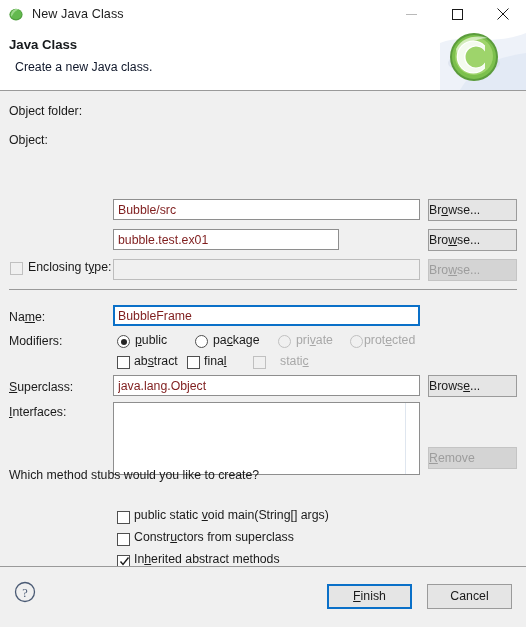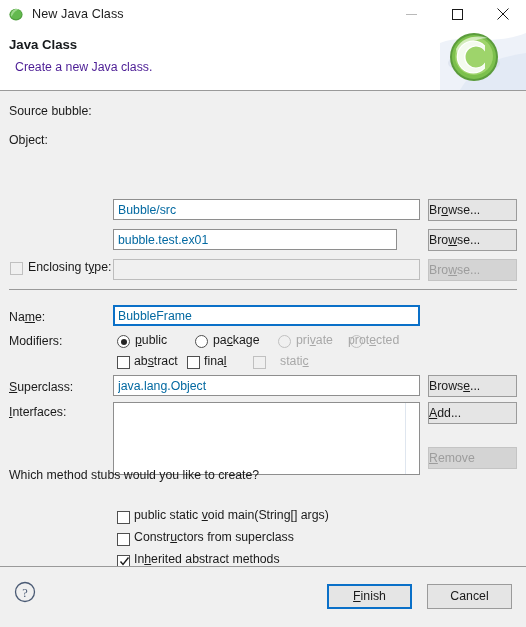--- a/index.html
+++ b/index.html
@@ -78,21 +78,21 @@
     top: 9px;
     font-size: 13.2px;
     font-weight: bold;
     color: #16191c;
   }
   .header-sub {
     position: absolute;
     left: 15px;
     top: 32px;
     font-size: 12.3px;
-    color: #4c1d95;
+    color: #0f172a;
   }
   .header-art {
     position: absolute;
     right: 0;
     top: -1px;
     width: 86px;
     height: 63px;
   }
 
   
@@ -111,21 +111,21 @@
   }
 
   .tfield {
     position: absolute;
     height: 21px;
     box-sizing: border-box;
     background: #ffffff;
     border: 1px solid #8e8e8e;
     font-family: "Liberation Sans", sans-serif;
     font-size: 12.3px;
-    color: #0369a1;
+    color: #7f1d1d;
     padding: 0 0 0 4px;
     line-height: 19px;
     outline: none;
   }
   .tfield.focused {
     border: 2px solid #0a70c8;
     padding-left: 3px;
     line-height: 17px;
   }
   .tfield.disabled {
@@ -327,26 +327,26 @@
         <path d="M16 22 C21 12 34 7 48 11 C35 12 23 17 17 27 Z" fill="#ffffff" opacity="0.55"></path>
         <path d="M34 14 A16 16 0 1 0 34 46 A16 16 0 1 1 34 14 Z" fill="#ffffff" opacity="0.15"></path>
         <path d="M45 18.5 A16.5 16.5 0 1 0 45 41.5 L45 35.5 A10.5 10.5 0 1 1 45 24.5 Z" fill="#ffffff"></path>
         <path d="M45 19.8 A15.5 15.5 0 1 0 45 40.2 L45 36.5 A11.5 11.5 0 1 1 45 23.5 Z" fill="#f4fbef"></path>
       </svg>
     </div>
   </div>
 
   <div class="body">
 
-    <div class="lbl" style="top:13px;"><span>Source bubble:</span></div>
+    <div class="lbl" style="top:13px;"><span>Object folder:</span></div>
     <input class="tfield" style="left: 113px; top: 108px; width: 307px;" type="text" value="Bubble/src">
     <button class="btn" style="left:428px; top:108px; width:89px;">Br<span class="mn">o</span>wse...</button>
 
     <div class="lbl" style="top:42px;"><span>Object:</span></div>
-    <input class="tfield" style="left: 113px; top: 138px; width: 284px;" type="text" value="bubble.test.ex01">
+    <input class="tfield" style="left: 113px; top: 138px; width: 226px;" type="text" value="bubble.test.ex01">
     <button class="btn" style="left:428px; top:138px; width:89px;">Bro<span class="mn">w</span>se...</button>
 
     <div class="cbox disabled" style="left:10px; top:171px;"></div>
     <div class="optlabel" style="left:28px; top:169px;">Enclosing t<span class="mn">y</span>pe:</div>
     <input class="tfield disabled" style="left: 113px; top: 168px; width: 307px;" type="text" disabled="" value="">
     <button class="btn disabled" style="left:428px; top:168px; width:89px;">Bro<span class="mn">w</span>se...</button>
 
     <div class="sep" style="top:198px;"></div>
 
     <div class="lbl" style="top:219px;">Na<span class="mn">m</span>e:</div>
@@ -359,40 +359,39 @@
       </div>
     <div class="optlabel" style="left:135px; top:242px;"><span class="mn">p</span>ublic</div>
 
     <div class="radio" style="left:195px; top:244px;"></div>
     <div class="optlabel" style="left:213px; top:242px;">pa<span class="mn">c</span>kage</div>
 
     <div class="radio disabled" style="left:278px; top:244px;"></div>
     <div class="optlabel disabled" style="left:296px; top:242px;">pri<span class="mn">v</span>ate</div>
 
     <div class="radio disabled" style="left:350px; top:244px;"></div>
-    <div class="optlabel disabled" style="left:348px; top:242px;">prot<span class="mn">e</span>cted</div>
+    <div class="optlabel disabled" style="left:364px; top:242px;">prot<span class="mn">e</span>cted</div>
 
     <div class="cbox" style="left:117px; top:265px;"></div>
     <div class="optlabel" style="left:134px; top:263px;">ab<span class="mn">s</span>tract</div>
 
     <div class="cbox" style="left:187px; top:265px;"></div>
     <div class="optlabel" style="left:204px; top:263px;">fina<span class="mn">l</span></div>
 
     <div class="cbox disabled" style="left:253px; top:265px;"></div>
     <div class="optlabel disabled" style="left:280px; top:263px;">stati<span class="mn">c</span></div>
 
     <div class="lbl" style="top:289px;"><span class="mn">S</span>uperclass:</div>
     <input class="tfield" style="left: 113px; top: 284px; width: 307px;" type="text" value="java.lang.Object">
     <button class="btn" style="left:428px; top:284px; width:89px;">Brows<span class="mn">e</span>...</button>
 
     <div class="lbl" style="top:314px;"><span class="mn">I</span>nterfaces:</div>
     <div class="listbox" style="left:113px; top:311px; width:307px; height:73px;">
       <div class="vtrack"></div>
     </div>
-    <button class="btn" style="left:428px; top:311px; width:89px;"><span class="mn">A</span>dd...</button>
     <button class="btn disabled" style="left:428px; top:356px; width:89px;"><span class="mn">R</span>emove</button>
 
     <div class="statictext" style="left:9px; top:377px;">Which method stubs would you like to create?</div>
 
     <div class="cbox" style="left:117px; top:420px;"></div>
     <div class="optlabel" style="left:134px; top:417px;">public static <span class="mn">v</span>oid main(String[] args)</div>
 
     <div class="cbox" style="left:117px; top:442px;"></div>
     <div class="optlabel" style="left:134px; top:439px;">Constr<span class="mn">u</span>ctors from superclass</div>
 

